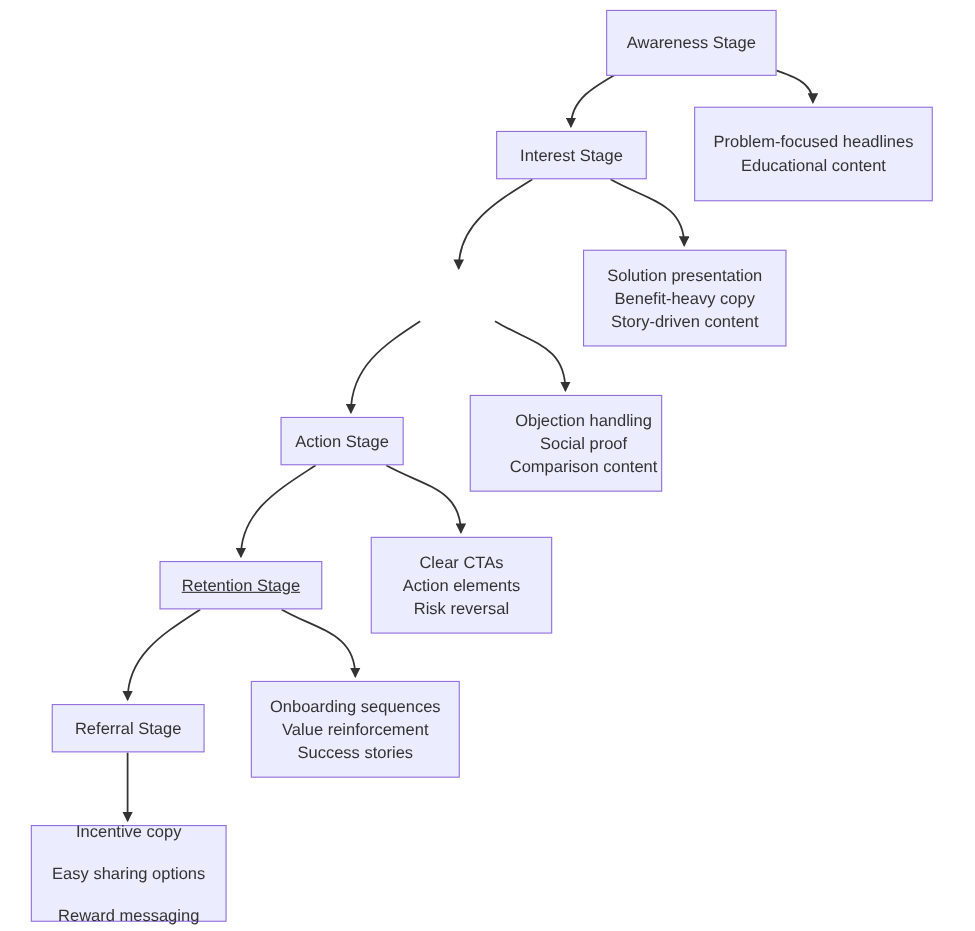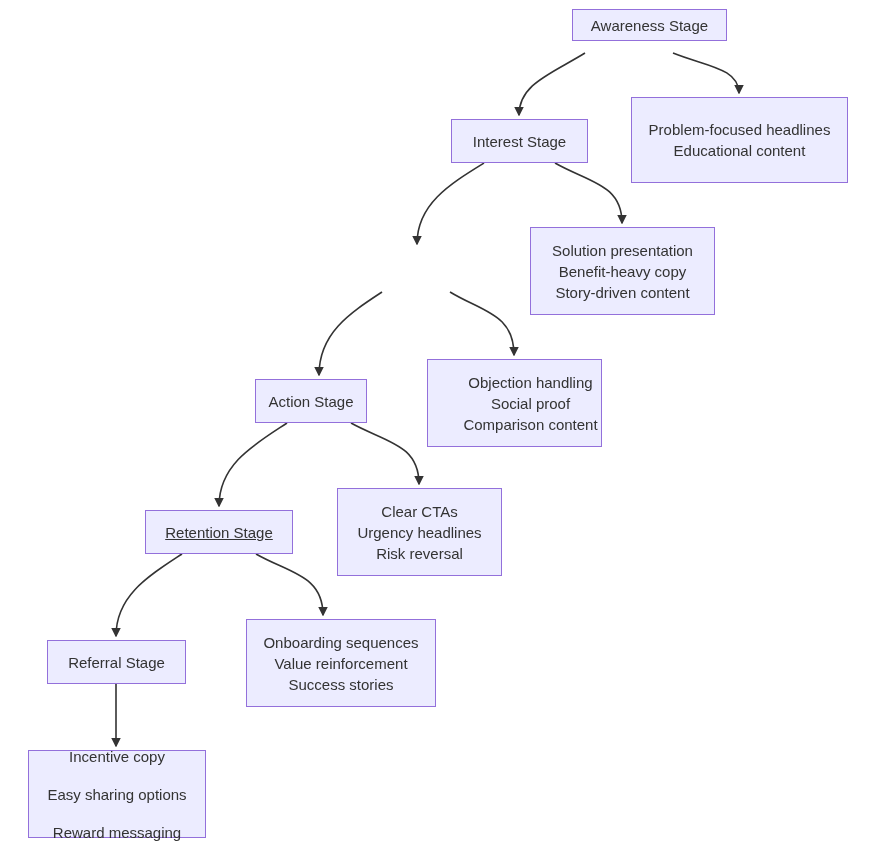--- a/index.html
+++ b/index.html
@@ -68,21 +68,21 @@
     <path class="edge" d="M555,163 C588,182 622,184 622,223" marker-end="url(#arrowhead)"></path>
     <path class="edge" d="M382,292 C350,313 319,333 319,375" marker-end="url(#arrowhead)"></path>
     <path class="edge" d="M450,292 C483,312 514,314 514,355" marker-end="url(#arrowhead)"></path>
     <path class="edge" d="M287,423 C255,444 219,464 219,506" marker-end="url(#arrowhead)"></path>
     <path class="edge" d="M351,423 C385,442 419,444 419,484" marker-end="url(#arrowhead)"></path>
     <path class="edge" d="M182,554 C150,575 116,595 116,636" marker-end="url(#arrowhead)"></path>
     <path class="edge" d="M256,554 C289,573 323,575 323,615" marker-end="url(#arrowhead)"></path>
     <path class="edge" d="M116,684 L116,746" marker-end="url(#arrowhead)"></path>
   </svg>
 
-  <div class="node" style="left:572px; top:9px; width:155px; height:32px;">
+  <div class="node" style="left:551px; top:9px; width:155px; height:60px;">
     <span class="node-label">Awareness Stage</span>
   </div>
 
   <div class="node" style="left:451px; top:119px; width:137px; height:44px;">
     <span class="node-label">Interest Stage</span>
   </div>
 
 
   <div class="node" style="left:255px; top:379px; width:112px; height:44px;">
     <span class="node-label">Action Stage</span>
@@ -108,25 +108,25 @@
   </div>
 
   <div class="node" style="left:427px; top:359px; width:175px; height:88px;padding-left:32px;">
     <div class="tactic-line">Objection handling</div>
     <div class="tactic-line">Social proof</div>
     <div class="tactic-line">Comparison content</div>
   </div>
 
   <div class="node" style="left:337px; top:488px; width:165px; height:88px;">
     <div class="tactic-line">Clear CTAs</div>
-    <div class="tactic-line">Urgency headlines</div>
+    <div class="tactic-line">Action elements</div>
     <div class="tactic-line">Risk reversal</div>
   </div>
 
-  <div class="node" style="left:246px; top:619px; width:190px; height:88px;">
+  <div class="node" style="left:228px; top:619px; width:190px; height:88px;">
     <div class="tactic-line">Onboarding sequences</div>
     <div class="tactic-line">Value reinforcement</div>
     <div class="tactic-line">Success stories</div>
   </div>
 
   <div class="node" style="left:28px; top:750px; width:178px; height:88px;gap:17px;">
     <div class="tactic-line">Incentive copy</div>
     <div class="tactic-line">Easy sharing options</div>
     <div class="tactic-line">Reward messaging</div>
   </div>

